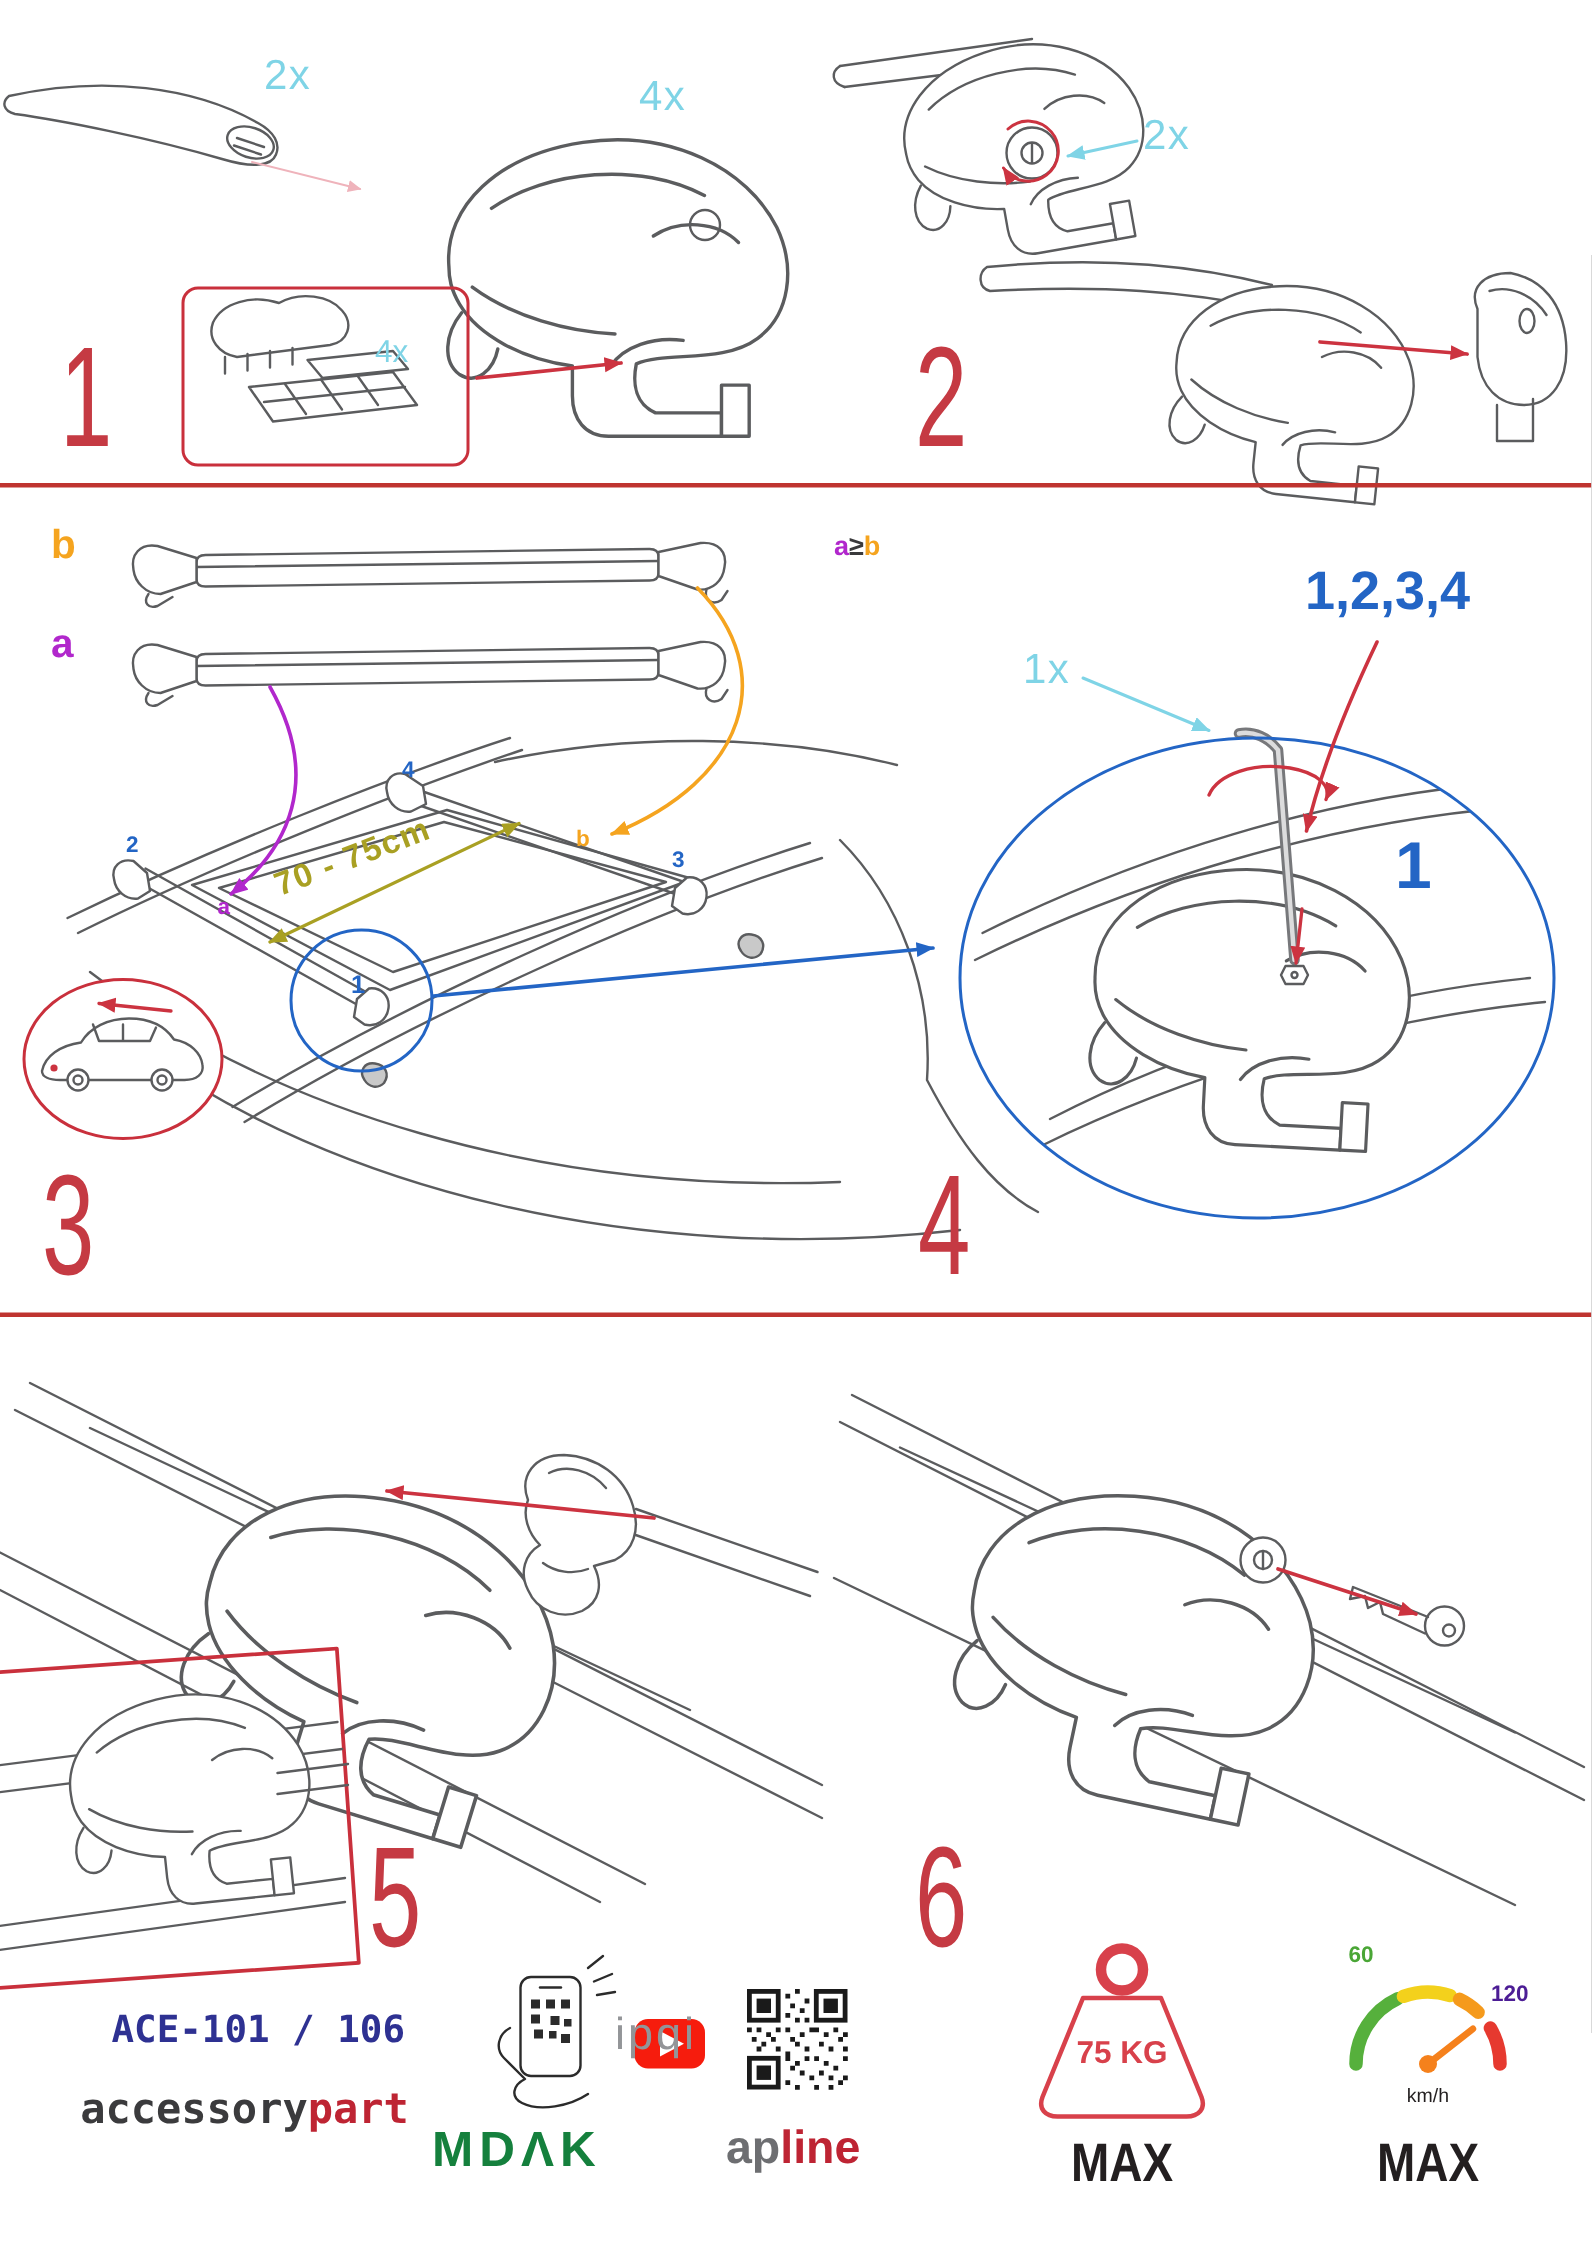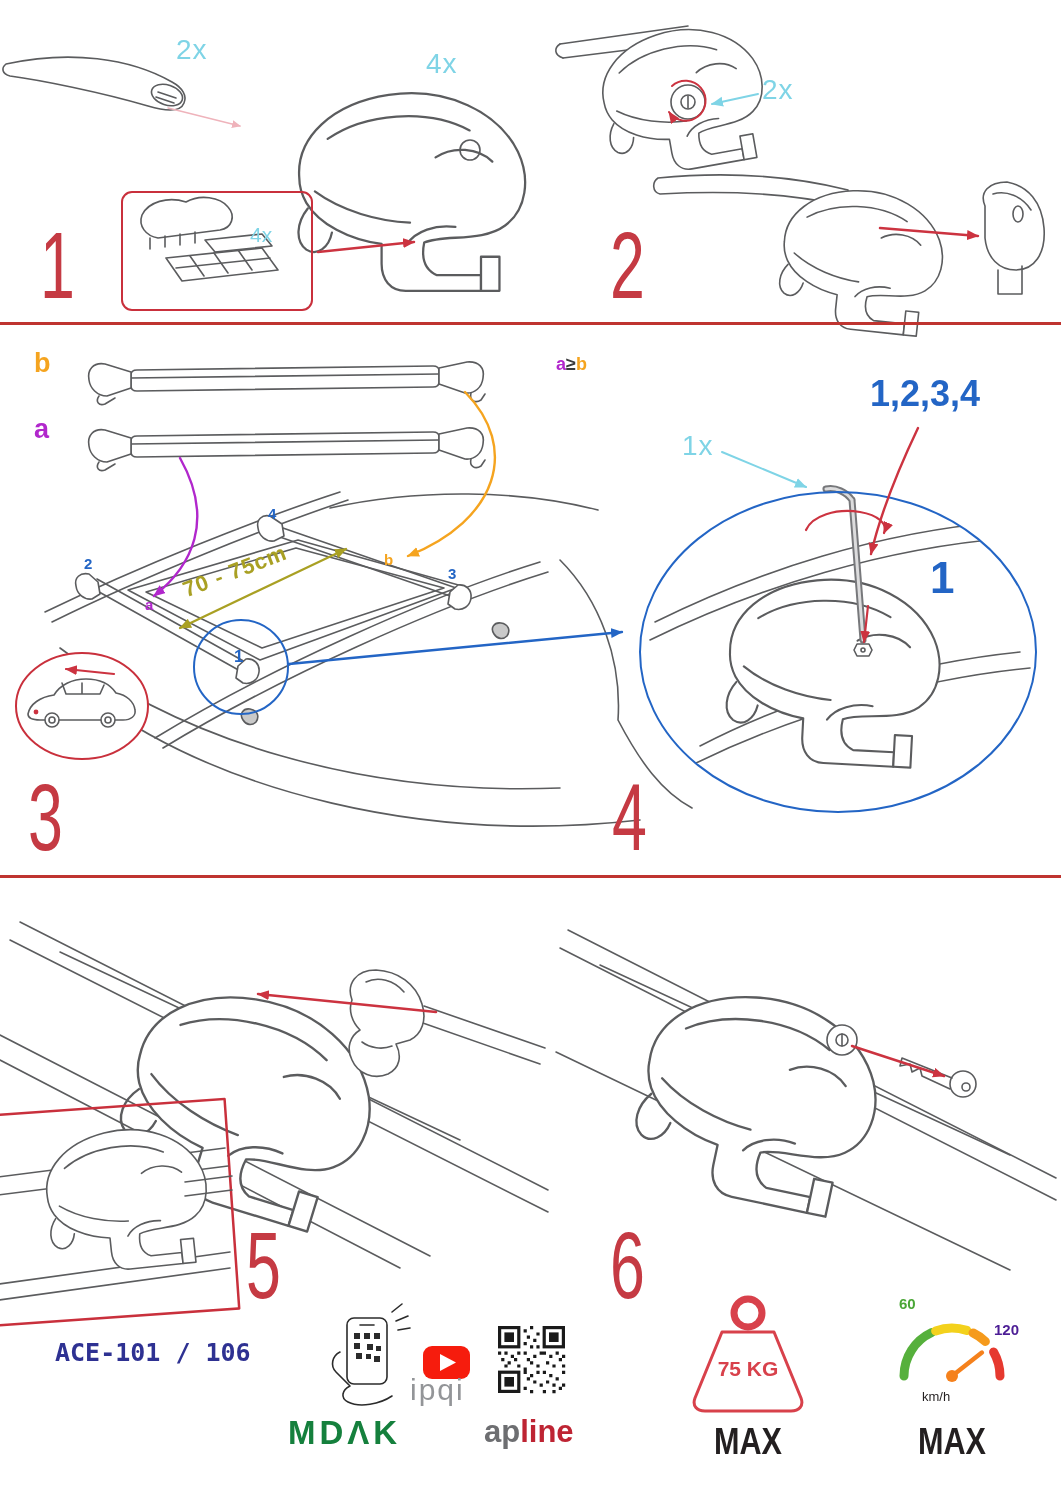--- a/index.html
+++ b/index.html
@@ -15,31 +15,31 @@
 .pos-purple{color:#b127cc}
 .barlabel{font-size:27px;font-weight:700}
 .lbl-orange{color:#f5a41f}
 .lbl-purple{color:#b127cc}
 .dist{font-size:22px;font-weight:700;color:#a9a023;letter-spacing:1px;transform:rotate(-21deg);transform-origin:left center}
 .cond{font-size:18px;font-weight:700}
 .cond .op{color:#3a3a3c}
 .seq{font-size:36px;font-weight:700;color:#2365c5}
 .bluebig{font-size:44px;font-weight:700;color:#2365c5}
 .divider{position:absolute;left:0;width:1061px;height:3px;background:#bf3430}
-.model{font-family:"DejaVu Sans Mono",monospace;font-weight:700;font-size:25px;color:#2e3192;text-align:left}
+.model{font-family:"DejaVu Sans Mono",monospace;font-weight:700;font-size:25px;color:#2e3192;text-align:right}
 .brand{font-family:"DejaVu Sans Mono",monospace;font-weight:700;font-size:28px;color:#3b3b3d;text-align:center}
 .accent{color:#be2433}
 .mdak{font-size:33px;font-weight:700;color:#15803d;letter-spacing:4px}
 .ipqi{font-size:30px;color:#939598;letter-spacing:2px}
 .apline{font-size:31px;font-weight:700;color:#6d6e71}
 .weightval{font-size:21px;font-weight:700;color:#d8414b;text-align:center}
 .max{font-size:36px;font-weight:700;color:#231f20;text-align:center;transform:scaleX(.85)}
 .sp-low{font-size:15px;font-weight:700;color:#4aa636}
 .sp-high{font-size:15px;font-weight:700;color:#4c1d95}
-.kmh{font-size:13px;color:#231f20;text-align:left}
+.kmh{font-size:13px;color:#231f20;text-align:center}
 </style>
 </head>
 <body>
 
 <div class="sheet">
 
 <svg class="art" width="1061" height="1500" viewBox="0 0 1061 1500">
   <defs>
     <marker id="mR" markerUnits="userSpaceOnUse" markerWidth="13" markerHeight="11" refX="11" refY="5" orient="auto">
           <path d="M0,0 L12,5 L0,10 Z" fill="#cc3340"></path>
@@ -308,22 +308,25 @@
 </div>
 <div class="t seq" style="left:870px;top:376px">1,2,3,4</div>
 <div class="t qty" style="left:682px;top:432px">1x</div>
 <div class="t bluebig" style="left:930px;top:556px">1</div>
 <div class="t stepnum" style="left:612px;top:770px">4</div>
 
 <div class="t stepnum" style="left:246px;top:1218px">5</div>
 <div class="t stepnum" style="left:610px;top:1218px">6</div>
 
 <div class="t model" style="left:55px;top:1340px;width:215px">ACE-101 / 106</div>
+<div class="t brand" style="left:48px;top:1392px;width:230px">
+  <span>accessory</span><span class="accent">part</span>
+</div>
 <div class="t mdak" style="left:288px;top:1416px">MDΛK</div>
-<div class="t ipqi" style="left:410px;top:1375px">ipqi</div>
+<div class="t ipqi" style="left:410px;top:1342px">ipqi</div>
 <div class="t apline" style="left:484px;top:1416px">
   <span>ap</span><span class="accent">line</span>
 </div>
 <div class="t weightval" style="left:702px;top:1358px;width:92px">75 KG</div>
 <div class="t max" style="left:698px;top:1424px;width:100px">MAX</div>
 <div class="t sp-low" style="left:899px;top:1296px">60</div>
 <div class="t sp-high" style="left:994px;top:1322px">120</div>
 <div class="t kmh" style="left:922px;top:1390px;width:60px">km/h</div>
 <div class="t max" style="left:902px;top:1424px;width:100px">MAX</div>
 

